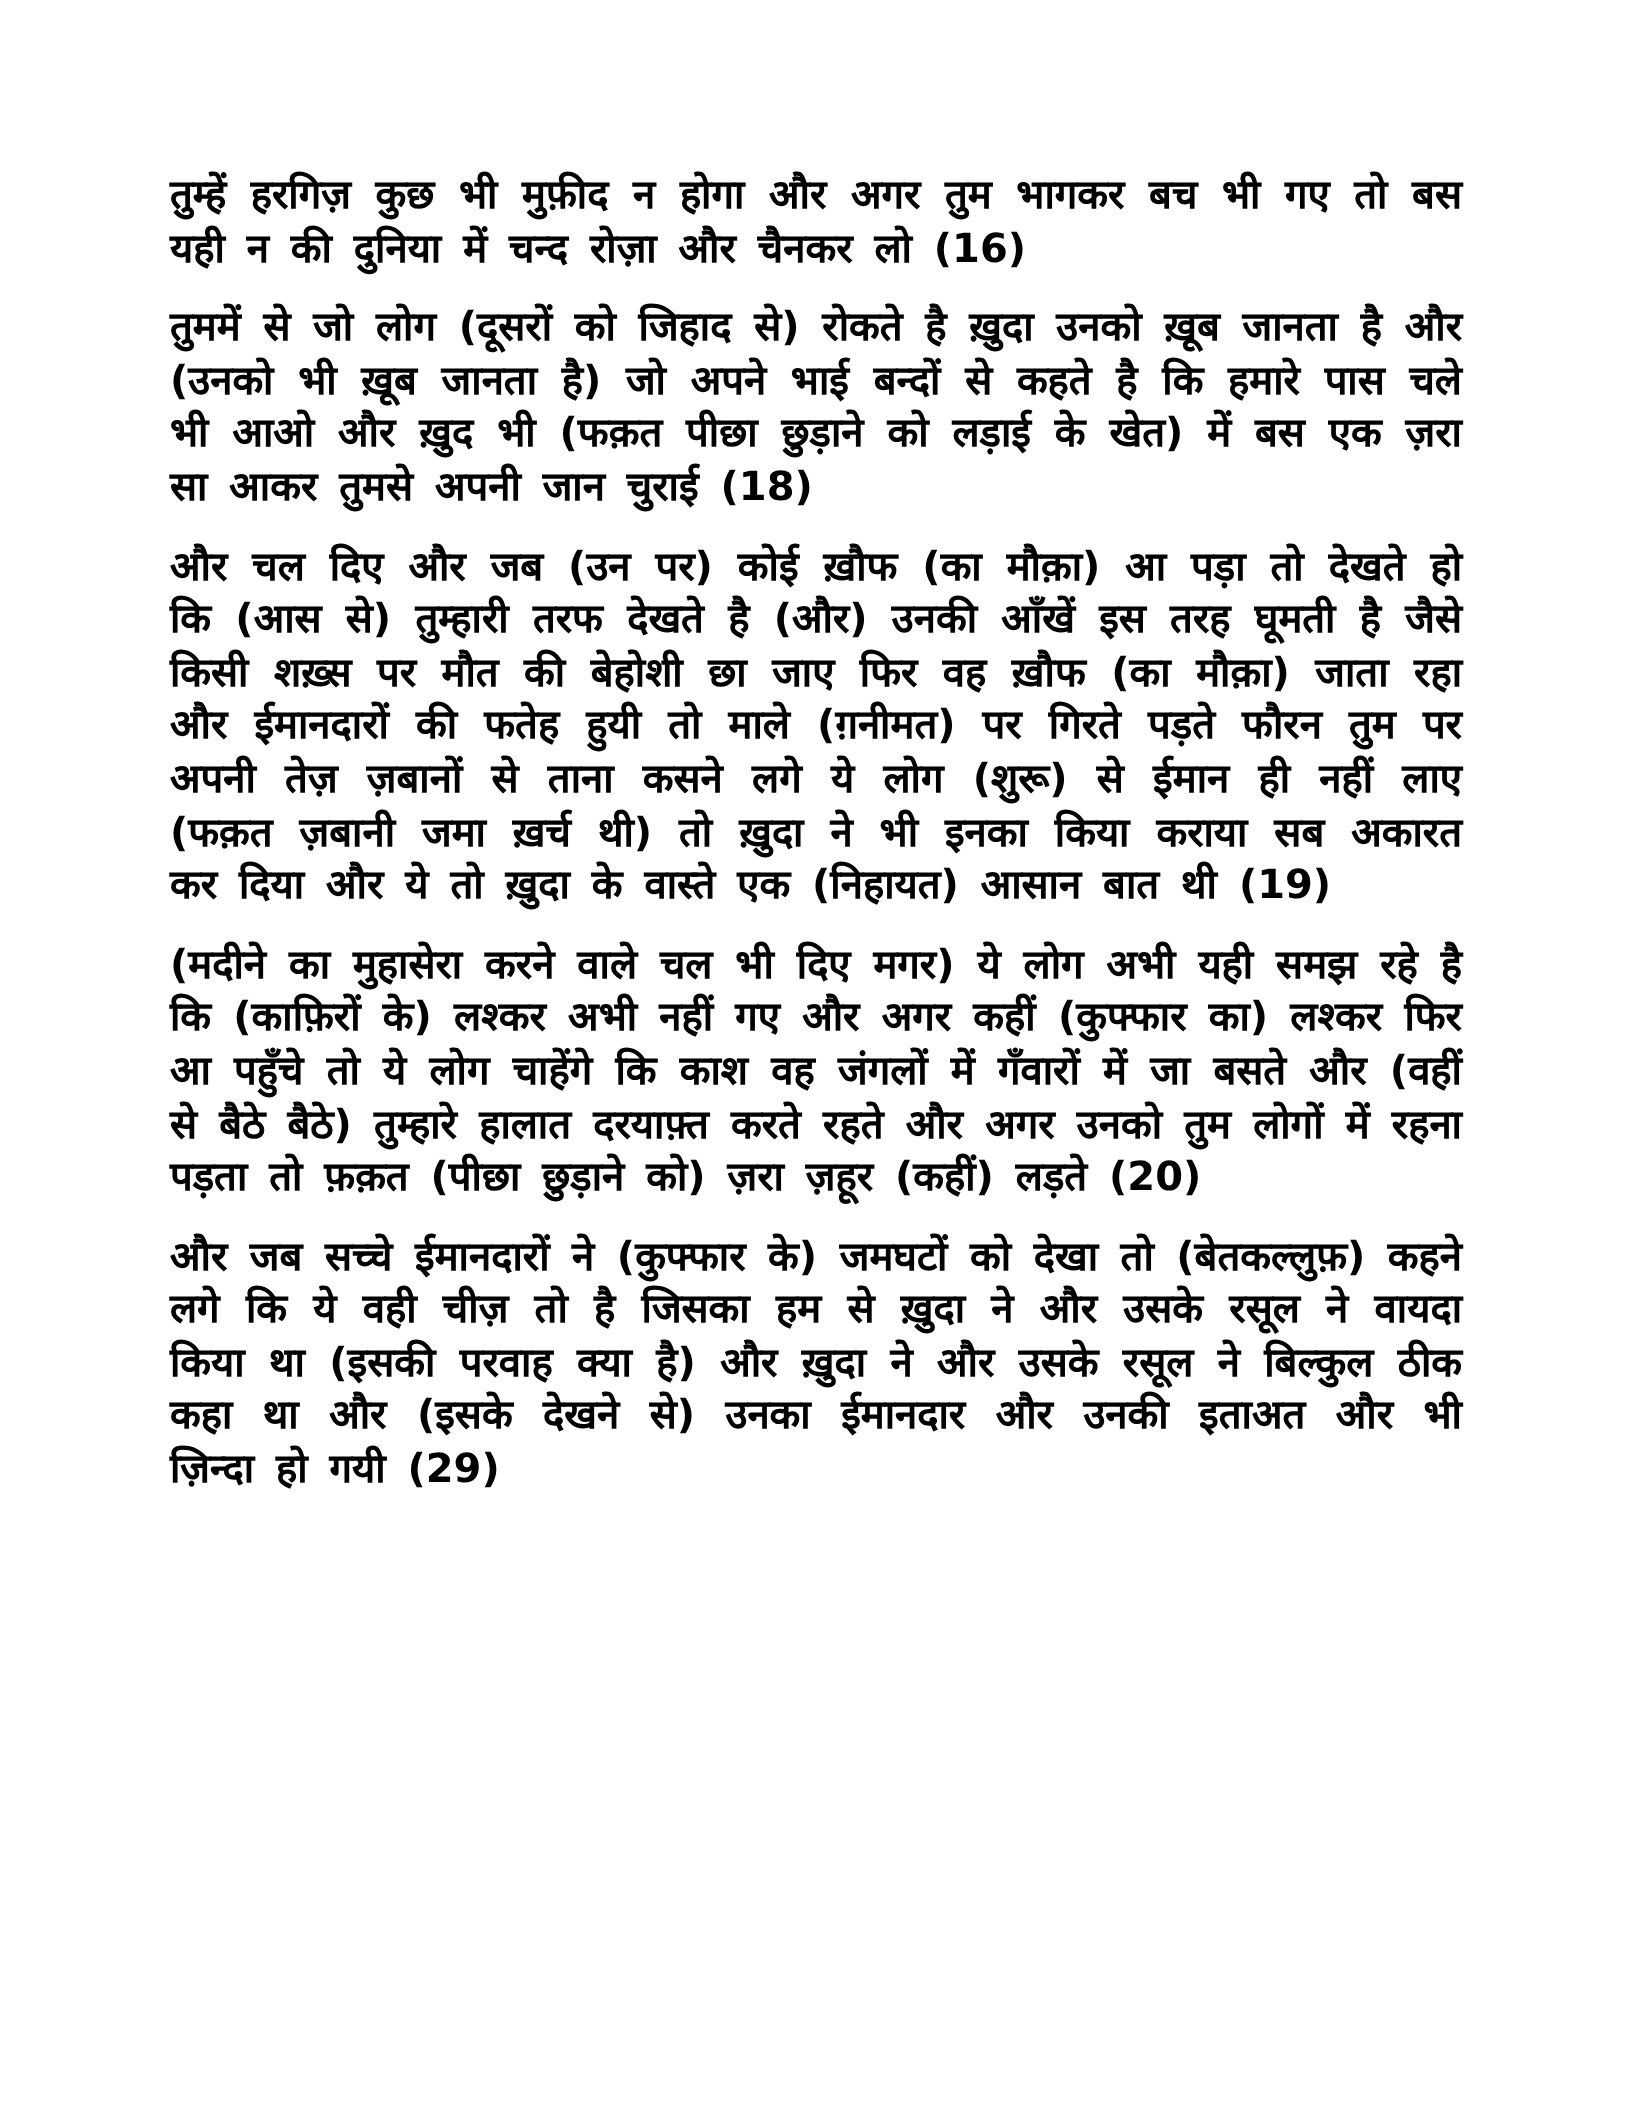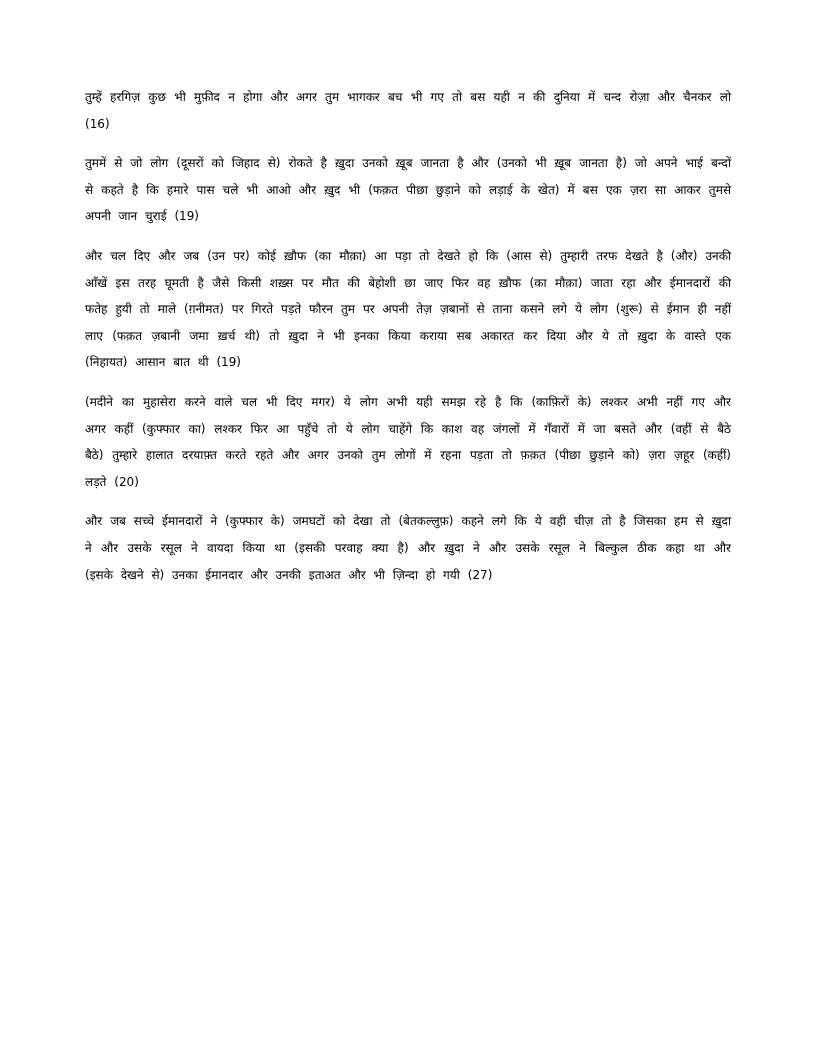--- a/index.html
+++ b/index.html
@@ -21,34 +21,35 @@
     width: 816px;
     height: 1056px;
     background: #ffffff;
   }
   .text-block {
     position: absolute;
     left: 85px;
     top: 84px;
     width: 646px;
     color: #000000;
-    font-size: 12px;
+    font-size: 20px;
     line-height: 26.6px;
     text-align: justify;
     word-spacing: 4px;
+    font-weight: bold;
   }
   .text-block p {
     margin: 0 0 13px 0;
     padding: 0;
   }
 </style>
 </head>
 <body>
 
 <main class="page">
   <div class="text-block">
     <p>तुम्हें हरगिज़ कुछ भी मुफ़ीद न होगा और अगर तुम भागकर बच भी गए तो बस यही न की दुनिया में चन्द रोज़ा और चैनकर लो (16)</p>
-    <p>तुममें से जो लोग (दूसरों को जिहाद से) रोकते है ख़ुदा उनको ख़ूब जानता है और (उनको भी ख़ूब जानता है) जो अपने भाई बन्दों से कहते है कि हमारे पास चले भी आओ और ख़ुद भी (फक़त पीछा छुड़ाने को लड़ाई के खेत) में बस एक ज़रा सा आकर तुमसे अपनी जान चुराई (19)</p>
+    <p>तुममें से जो लोग (दूसरों को जिहाद से) रोकते है ख़ुदा उनको ख़ूब जानता है और (उनको भी ख़ूब जानता है) जो अपने भाई बन्दों से कहते है कि हमारे पास चले भी आओ और ख़ुद भी (फक़त पीछा छुड़ाने को लड़ाई के खेत) में बस एक ज़रा सा आकर तुमसे अपनी जान चुराई (18)</p>
     <p>और चल दिए और जब (उन पर) कोई ख़ौफ (का मौक़ा) आ पड़ा तो देखते हो कि (आस से) तुम्हारी तरफ देखते है (और) उनकी आँखें इस तरह घूमती है जैसे किसी शख़्स पर मौत की बेहोशी छा जाए फिर वह ख़ौफ (का मौक़ा) जाता रहा और ईमानदारों की फतेह हुयी तो माले (ग़नीमत) पर गिरते पड़ते फौरन तुम पर अपनी तेज़ ज़बानों से ताना कसने लगे ये लोग (शुरू) से ईमान ही नहीं लाए (फक़त ज़बानी जमा ख़र्च थी) तो ख़ुदा ने भी इनका किया कराया सब अकारत कर दिया और ये तो ख़ुदा के वास्ते एक (निहायत) आसान बात थी (19)</p>
     <p>(मदीने का मुहासेरा करने वाले चल भी दिए मगर) ये लोग अभी यही समझ रहे है कि (काफ़िरों के) लश्कर अभी नहीं गए और अगर कहीं (कुफ्फार का) लश्कर फिर आ पहुँचे तो ये लोग चाहेंगे कि काश वह जंगलों में गँवारों में जा बसते और (वहीं से बैठे बैठे) तुम्हारे हालात दरयाफ़्त करते रहते और अगर उनको तुम लोगों में रहना पड़ता तो फ़क़त (पीछा छुड़ाने को) ज़रा ज़हूर (कहीं) लड़ते (20)</p>
-    <p>और जब सच्चे ईमानदारों ने (कुफ्फार के) जमघटों को देखा तो (बेतकल्लुफ़) कहने लगे कि ये वही चीज़ तो है जिसका हम से ख़ुदा ने और उसके रसूल ने वायदा किया था (इसकी परवाह क्या है) और ख़ुदा ने और उसके रसूल ने बिल्कुल ठीक कहा था और (इसके देखने से) उनका ईमानदार और उनकी इताअत और भी ज़िन्दा हो गयी (27)</p>
+    <p>और जब सच्चे ईमानदारों ने (कुफ्फार के) जमघटों को देखा तो (बेतकल्लुफ़) कहने लगे कि ये वही चीज़ तो है जिसका हम से ख़ुदा ने और उसके रसूल ने वायदा किया था (इसकी परवाह क्या है) और ख़ुदा ने और उसके रसूल ने बिल्कुल ठीक कहा था और (इसके देखने से) उनका ईमानदार और उनकी इताअत और भी ज़िन्दा हो गयी (29)</p>
   </div>
 </main>
 
 </body></html>

